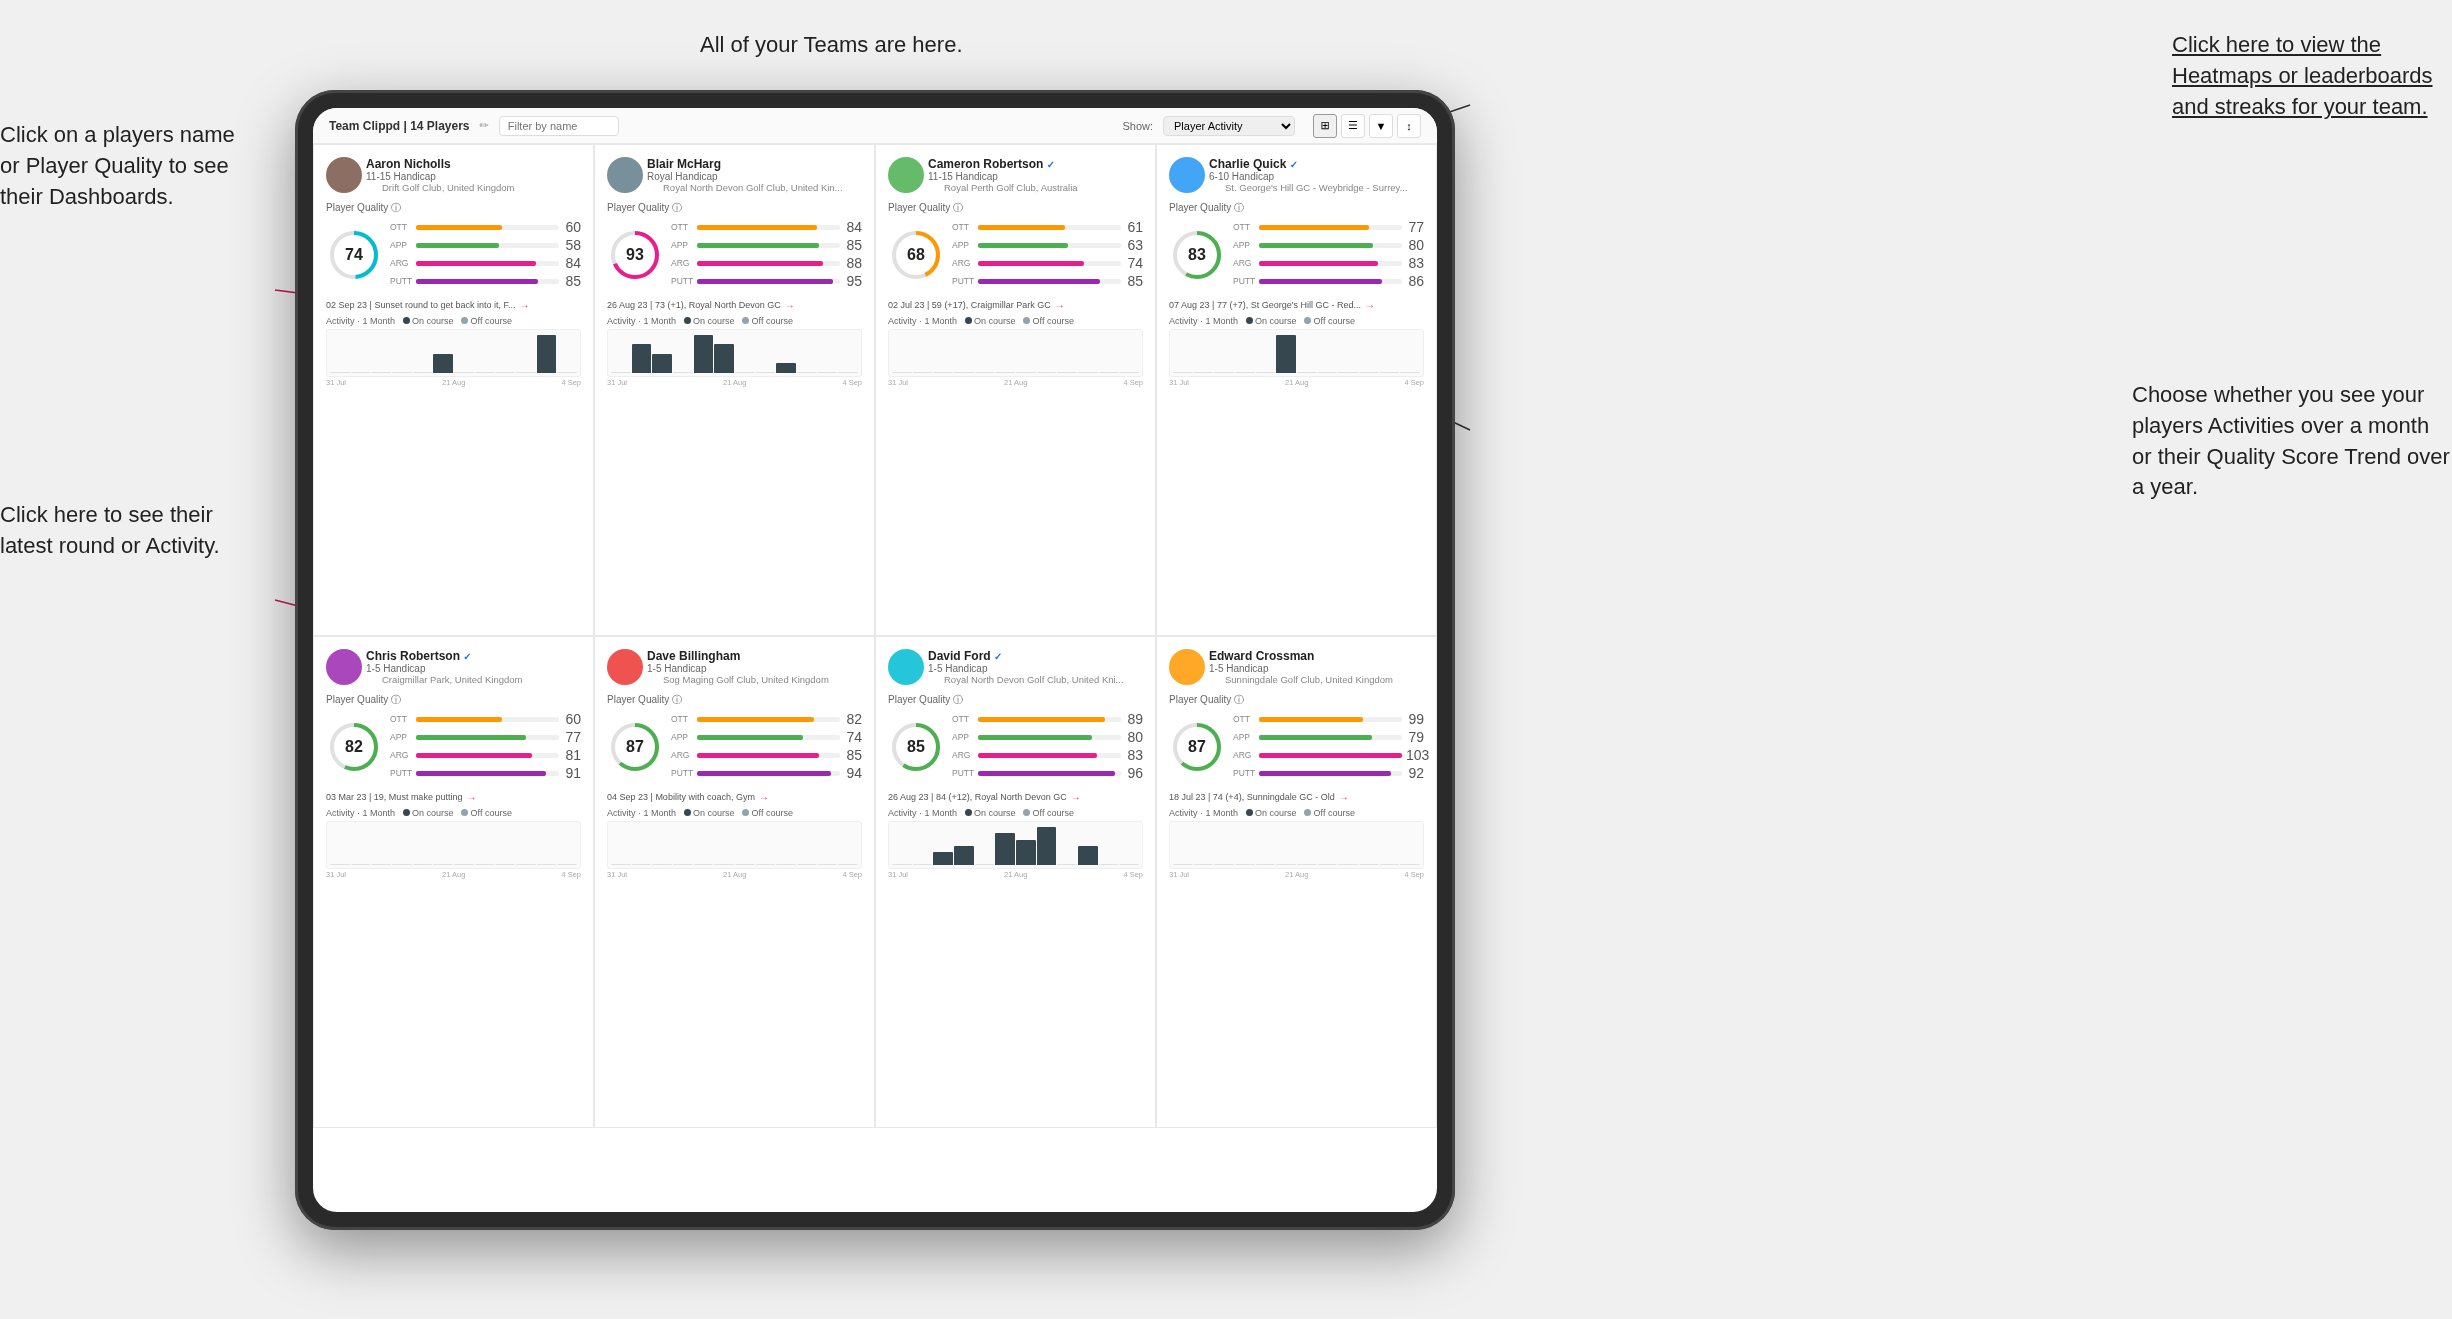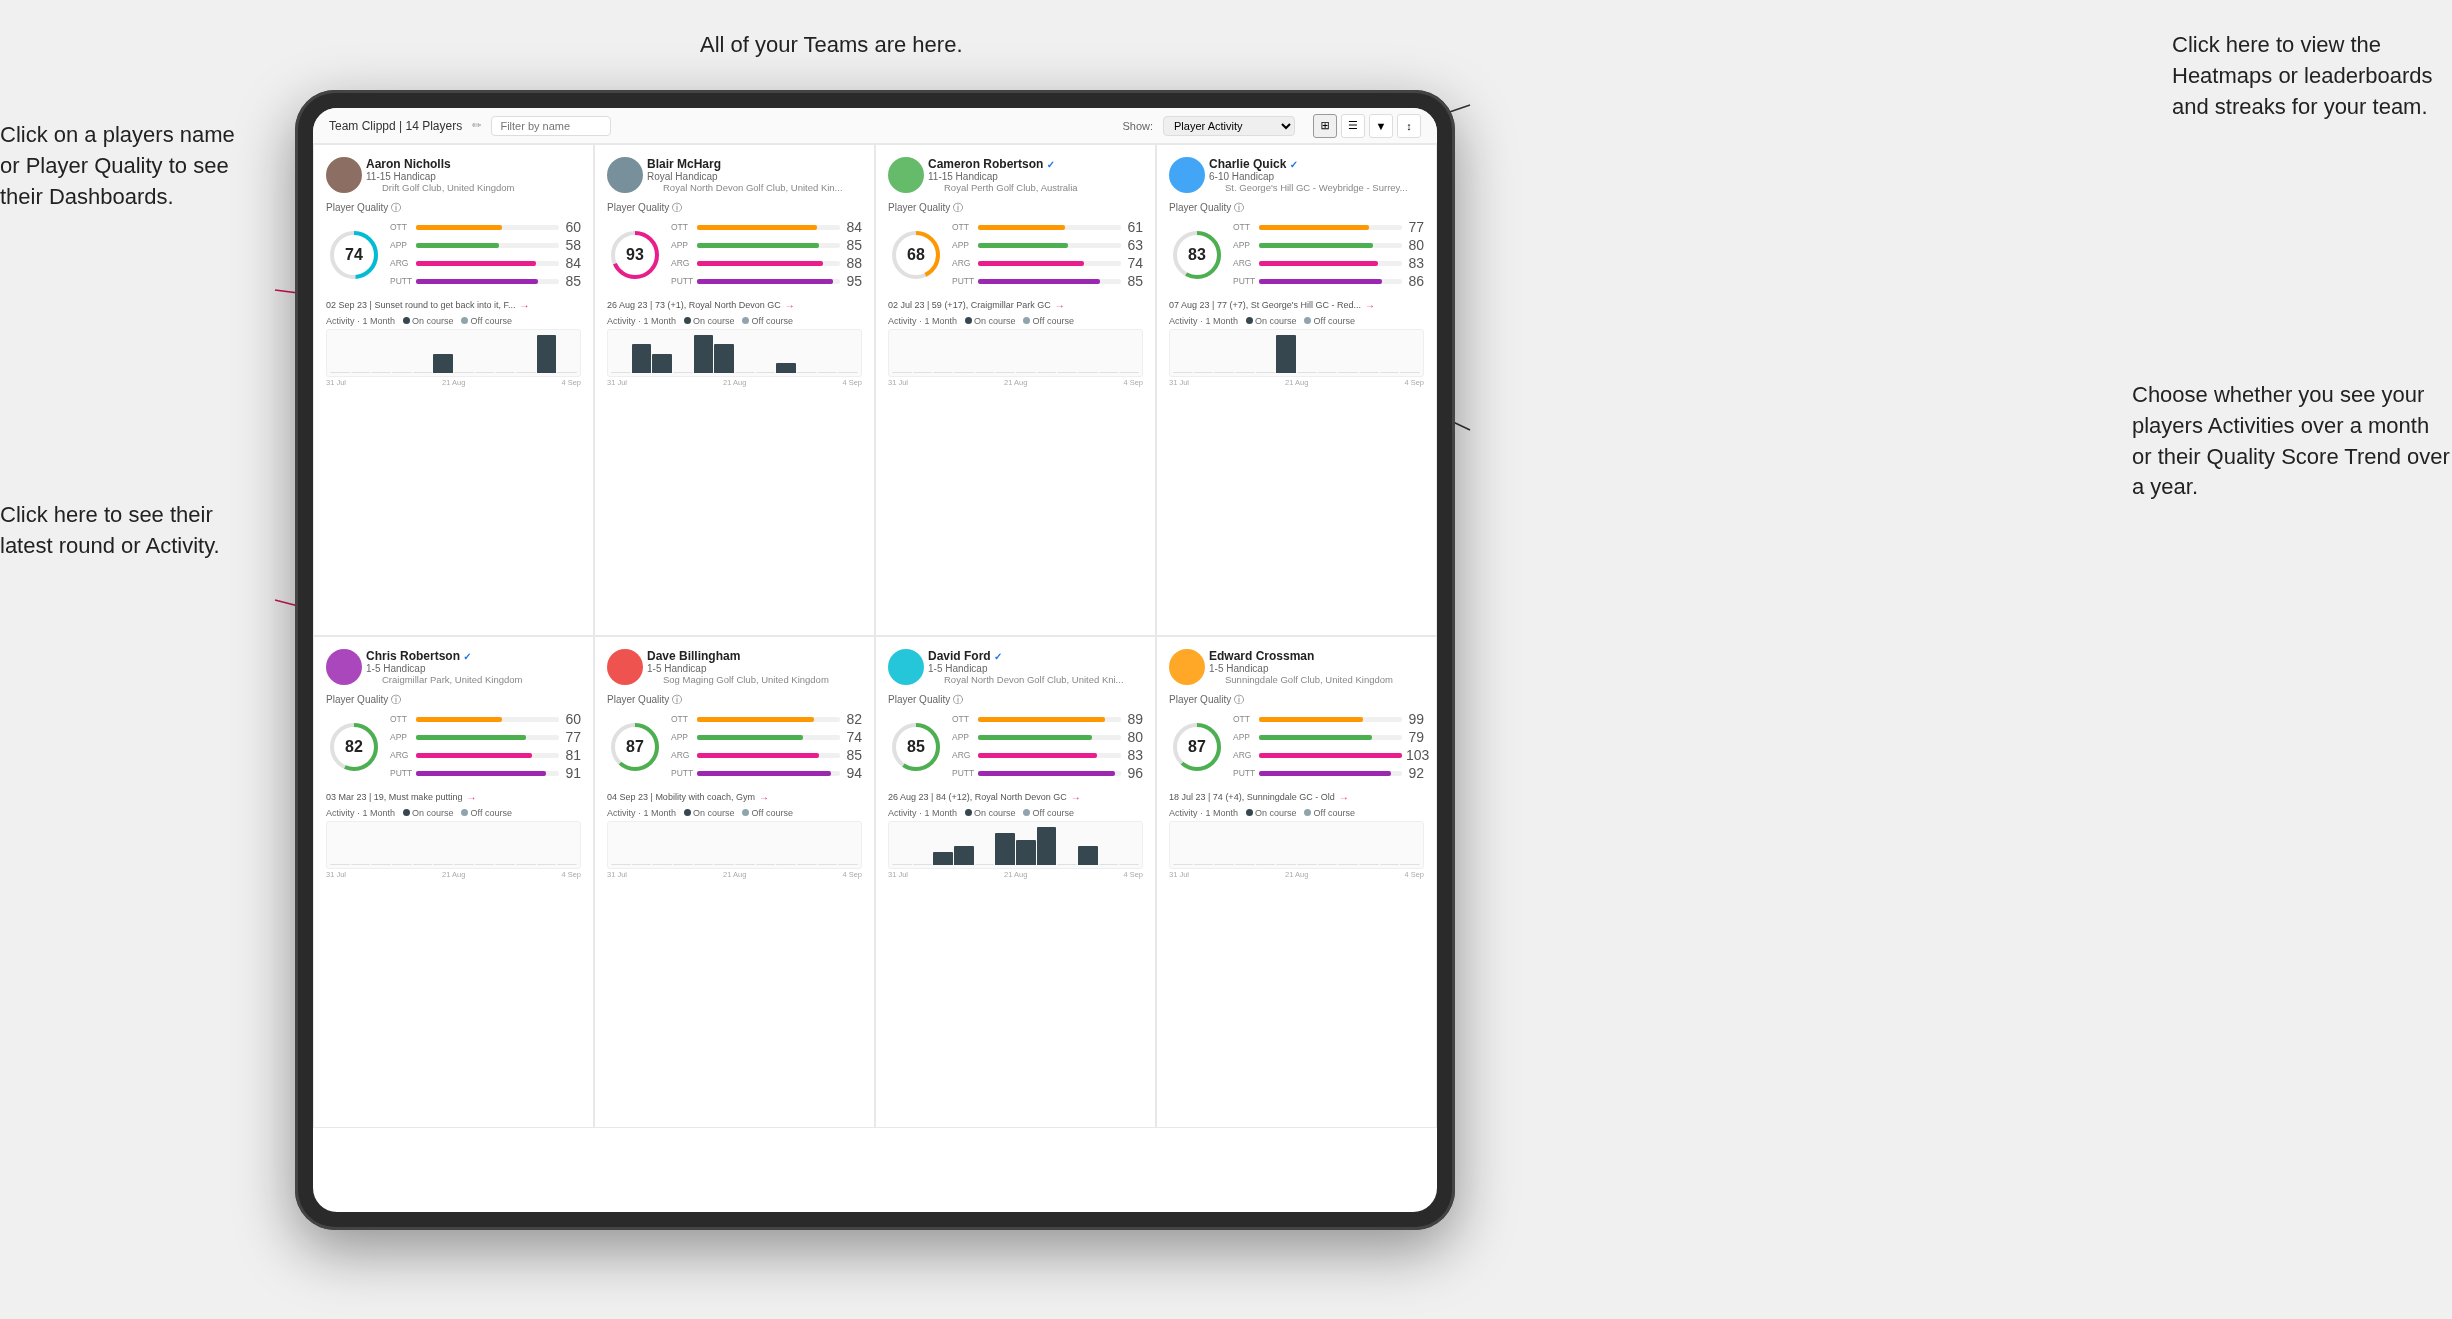--- a/index.html
+++ b/index.html
@@ -130,21 +130,21 @@
       background: #fafafa;
       border-bottom: 1px solid #e8e8e8;
       display: flex;
       align-items: center;
       padding: 0 16px;
       gap: 10px;
     }
     .team-header-label {
       font-size: 12px;
       color: #333;
-      font-weight: 400;
+      font-weight: 700;
     }
     .edit-icon { font-size: 11px; color: #888; cursor: pointer; }
     .filter-input {
       border: 1px solid #ddd;
       border-radius: 4px;
       padding: 3px 8px;
       font-size: 11px;
       width: 120px;
     }
     .show-label { font-size: 11px; color: #666; margin-left: auto; }
@@ -351,20 +351,21 @@
       left: 700px;
       top: 30px;
       text-align: center;
       max-width: 320px;
     }
     .callout-top-right {
       right: 0;
       top: 30px;
       text-align: left;
       max-width: 280px;
+      text-decoration: underline;
     }
     .callout-bottom-right {
       right: 0;
       top: 380px;
       text-align: left;
       max-width: 320px;
     }
 
     
     .arrows-overlay {

